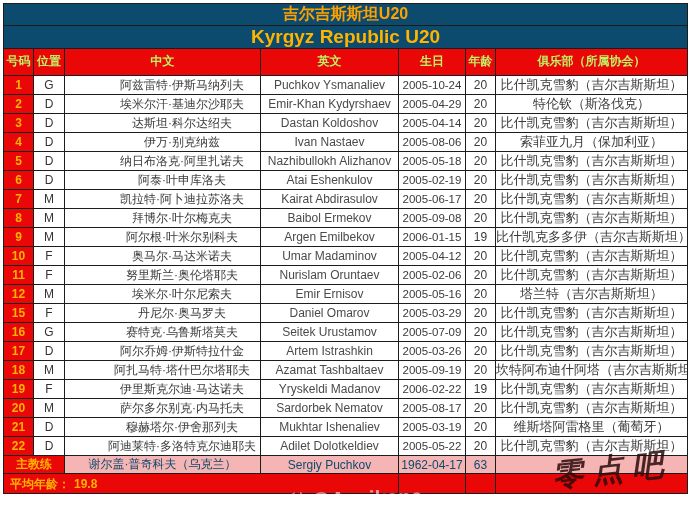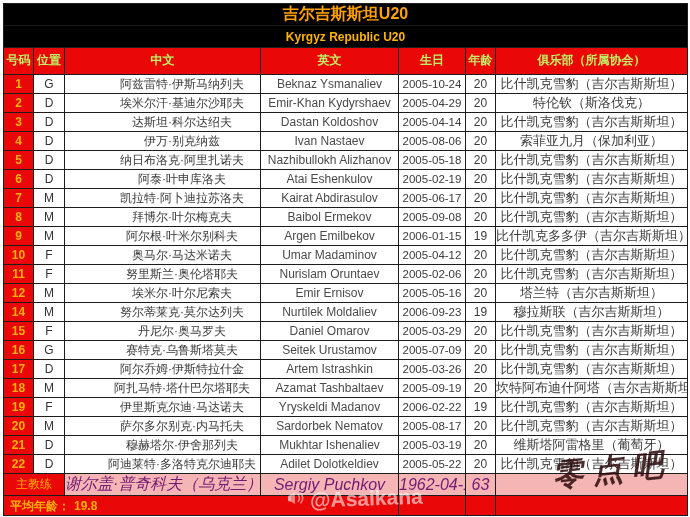--- a/index.html
+++ b/index.html
@@ -8,38 +8,38 @@
     font-family:"Liberation Sans","DejaVu Sans",sans-serif;
   }
   table.roster{
     border-collapse:collapse;table-layout:fixed;width:684px;margin:3px 0 0 3px;
   }
   td{
     border:1px solid #1c1c1c;padding:0;text-align:center;vertical-align:middle;
     overflow:hidden;white-space:nowrap;
   }
   
-  .title-row td{background:#000000;height:21px;text-align:center;}
+  .title-row td{background:#0c4a6e;height:21px;text-align:center;}
   .title-cn{color:#ffa200;font-weight:bold;font-size:16px;}
-  .title-en{color:#ffb400;font-weight:bold;font-size:12px;}
+  .title-en{color:#ffb400;font-weight:bold;font-size:19px;}
   .colhdr td{
     background:#ea0707;color:#bef264;font-weight:bold;font-size:12px;height:26px;
     white-space:normal;line-height:1.15;
   }
   
   .td-num{background:#ea0707;color:#ffb400;font-weight:bold;font-size:12px;height:16px;}
   .td-pos{color:#333;font-size:12px;}
   .td-cn{color:#3a3a3a;font-size:12px;padding-left:39px;}
   .td-en{color:#4a4a4a;font-size:12px;}
   .td-birth{color:#3a3a3a;font-size:11.5px;}
   .td-age{color:#3a3a3a;font-size:12px;}
   .td-club{color:#3a3a3a;font-size:13px;}
   
-  .coach-label{background:#ea0707;color:#ffb400;font-weight:normal;font-size:12px;height:16px;}
-  .coach-cell{background:#f6b5b5;color:#701a75;font-size:16px;font-style:italic;}
+  .coach-label{background:#ea0707;color:#ffb400;font-weight:bold;font-size:12px;height:16px;}
+  .coach-cell{background:#f6b5b5;color:#0c4a6e;font-size:12px;}
   
   .avg-row td{background:#ea0707;height:17px;}
   .avg-cell{text-align:left;padding-left:6px;}
   .avg-label,.avg-value{color:#ffb400;font-weight:bold;font-size:12px;}
   .avg-value{margin-left:4px;}
   
   .wm-zero{
     position:absolute;left:552px;top:448px;width:140px;
     font-family:"DejaVu Serif","Liberation Serif",serif;
     font-style:italic;font-weight:bold;font-size:31px;letter-spacing:9px;
@@ -81,21 +81,21 @@
         <td>生日</td>
         <td>年龄</td>
         <td>俱乐部（所属协会）</td>
       </tr>
     </tbody>
     <tbody>
         <tr>
           <td class="td-num">1</td>
           <td class="td-pos">G</td>
           <td class="td-cn">阿兹雷特·伊斯马纳列夫</td>
-          <td class="td-en">Beknaz Ysmanaliev</td>
+          <td class="td-en">Puchkov Ysmanaliev</td>
           <td class="td-birth">2005-10-24</td>
           <td class="td-age">20</td>
           <td class="td-club">比什凯克雪豹（吉尔吉斯斯坦）</td>
         </tr>
         <tr>
           <td class="td-num">2</td>
           <td class="td-pos">D</td>
           <td class="td-cn">埃米尔汗·基迪尔沙耶夫</td>
           <td class="td-en">Emir-Khan Kydyrshaev</td>
           <td class="td-birth">2005-04-29</td>
@@ -184,29 +184,20 @@
           <td class="td-club">比什凯克雪豹（吉尔吉斯斯坦）</td>
         </tr>
         <tr>
           <td class="td-num">12</td>
           <td class="td-pos">M</td>
           <td class="td-cn">埃米尔·叶尔尼索夫</td>
           <td class="td-en">Emir Ernisov</td>
           <td class="td-birth">2005-05-16</td>
           <td class="td-age">20</td>
           <td class="td-club">塔兰特（吉尔吉斯斯坦）</td>
-        </tr>
-        <tr>
-          <td class="td-num">14</td>
-          <td class="td-pos">M</td>
-          <td class="td-cn">努尔蒂莱克·莫尔达列夫</td>
-          <td class="td-en">Nurtilek Moldaliev</td>
-          <td class="td-birth">2006-09-23</td>
-          <td class="td-age">19</td>
-          <td class="td-club">穆拉斯联（吉尔吉斯斯坦）</td>
         </tr>
         <tr>
           <td class="td-num">15</td>
           <td class="td-pos">F</td>
           <td class="td-cn">丹尼尔·奥马罗夫</td>
           <td class="td-en">Daniel Omarov</td>
           <td class="td-birth">2005-03-29</td>
           <td class="td-age">20</td>
           <td class="td-club">比什凯克雪豹（吉尔吉斯斯坦）</td>
         </tr>

